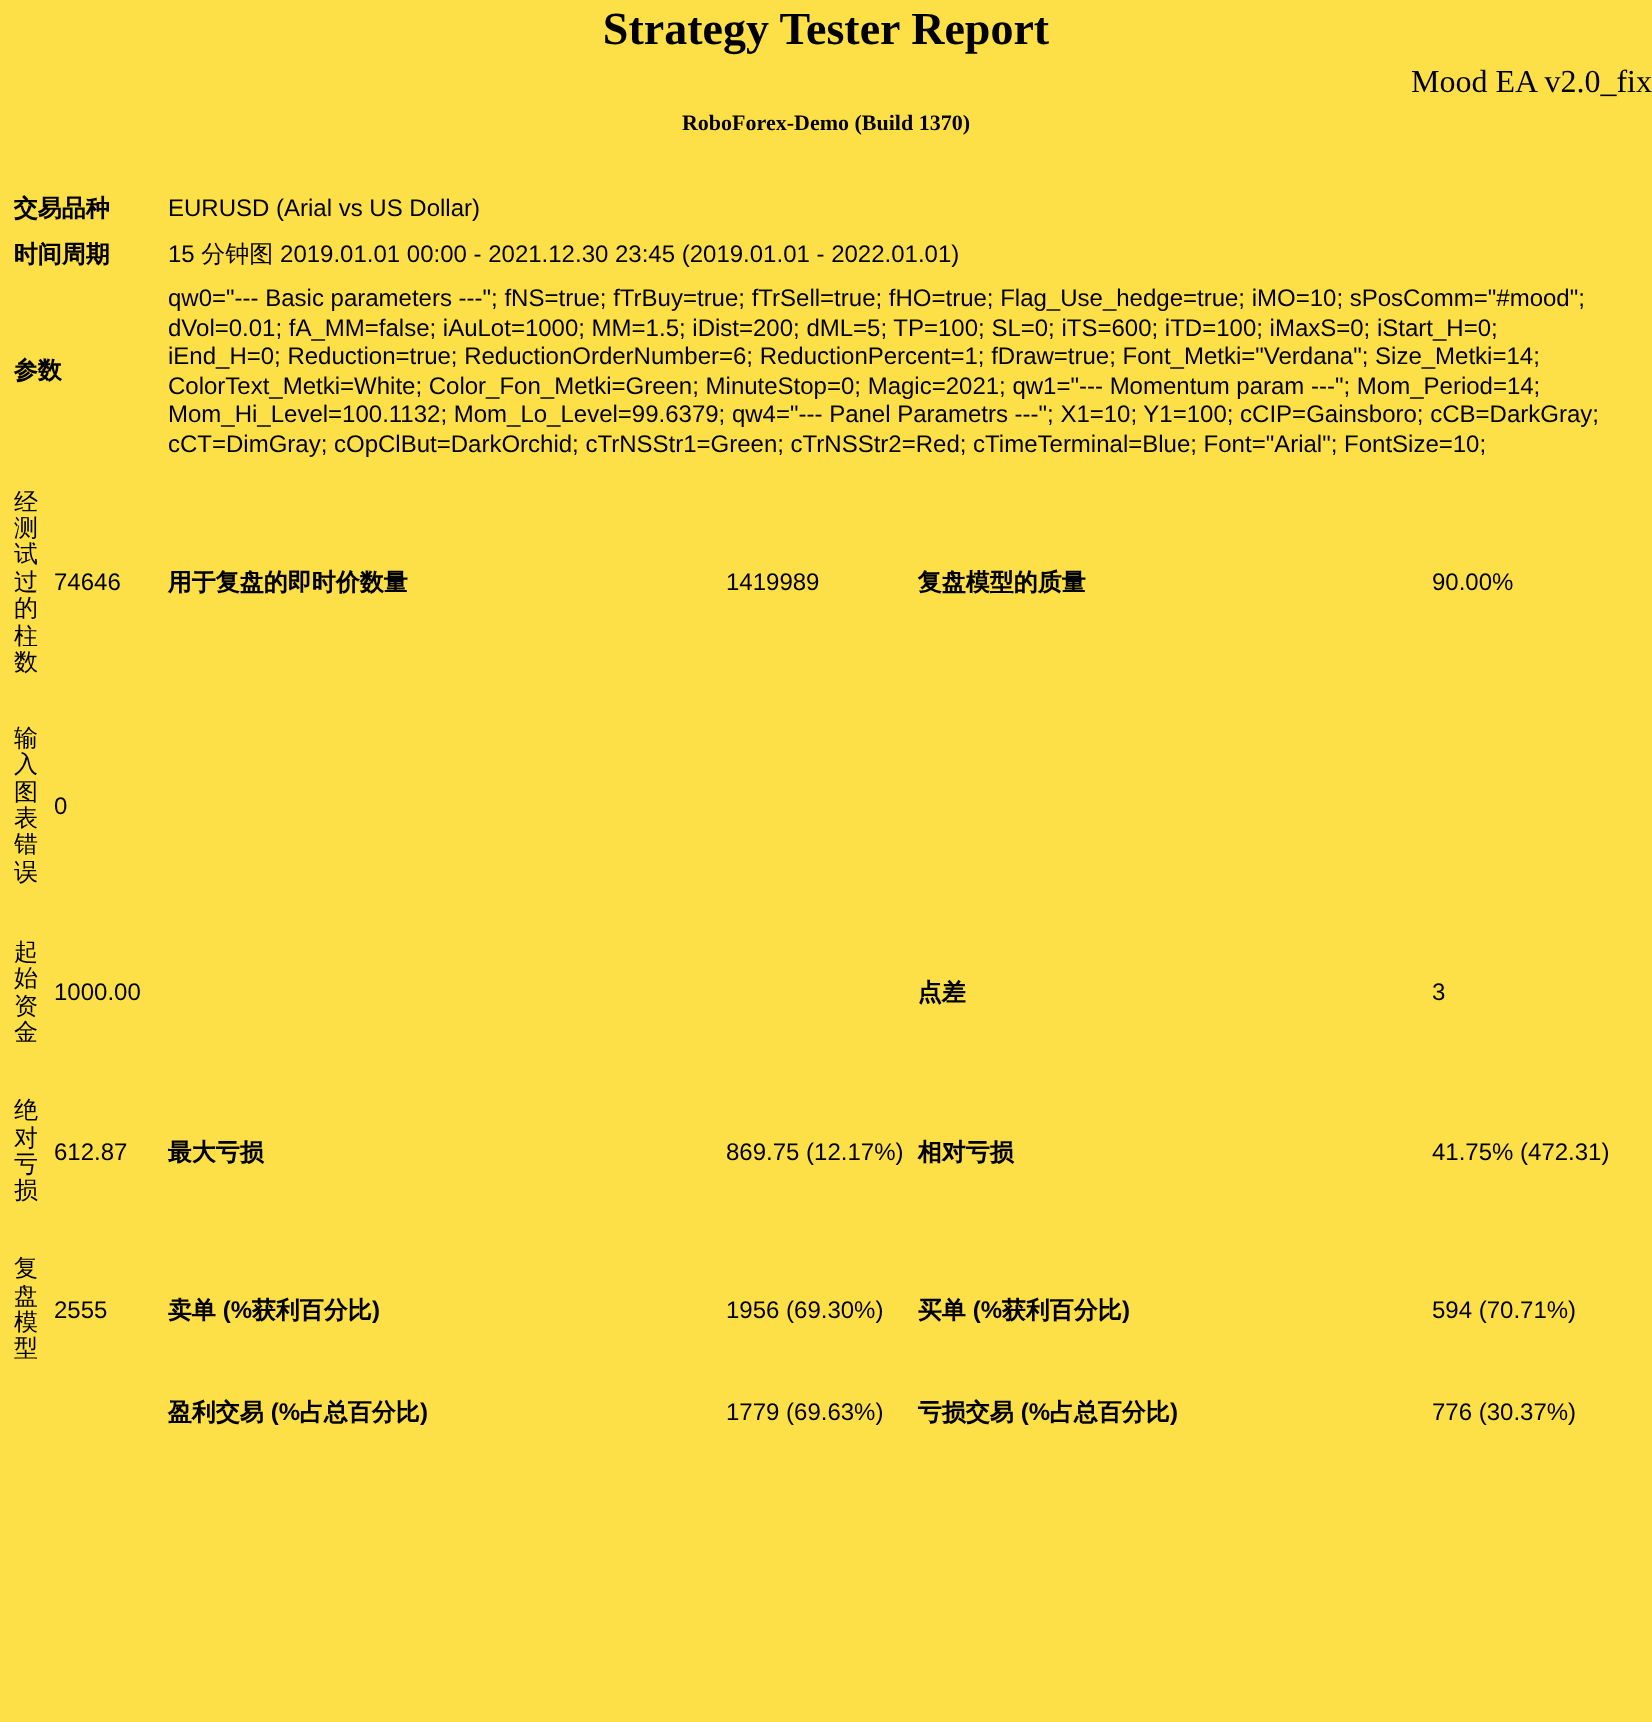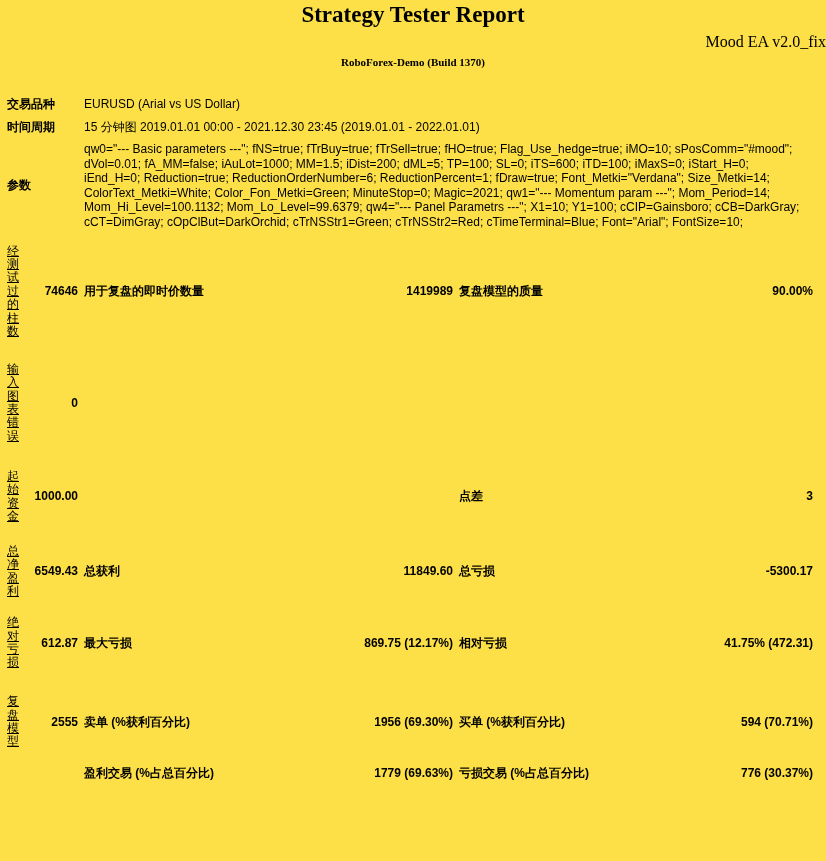--- a/index.html
+++ b/index.html
@@ -27,23 +27,22 @@
   }
   table.rpt td { padding:2px 3px; vertical-align:middle; overflow:hidden; }
   tr.info-row { height:23px; }
   tr.params-row { height:93px; }
   td.params { white-space:pre; vertical-align:top; padding-top:3px; }
   td.vlabel {
     word-break:break-all;
     line-height:13.4px;
     vertical-align:top;
     padding-top:3px;
-    text-decoration:underline;
   }
-  td.num { text-align:right; white-space:nowrap;font-weight:bold; }
+  td.num { white-space:nowrap; }
   td.lbl { white-space:nowrap;font-weight:bold; }
   tr.clipped td { vertical-align:top; padding-top:3px; }
 </style>
 </head>
 <body>
 
 <div class="page">
 
   <div class="title-block">
     <div class="title">Strategy Tester Report</div>
@@ -97,28 +96,20 @@
           <td class="num"></td>
         </tr>
         <tr style="height: 83px;">
           <td class="vlabel">起始资金</td>
           <td class="num">1000.00</td>
           <td class="lbl"></td>
           <td class="num"></td>
           <td class="lbl">点差</td>
           <td class="num">3</td>
         </tr>
-        <tr style="height: 67px;">
-          <td class="vlabel">总净盈利</td>
-          <td class="num">6549.43</td>
-          <td class="lbl">总获利</td>
-          <td class="num">11849.60</td>
-          <td class="lbl">总亏损</td>
-          <td class="num">-5300.17</td>
-        </tr>
         <tr style="height: 76px;">
           <td class="vlabel">绝对亏损</td>
           <td class="num">612.87</td>
           <td class="lbl">最大亏损</td>
           <td class="num">869.75 (12.17%)</td>
           <td class="lbl">相对亏损</td>
           <td class="num">41.75% (472.31)</td>
         </tr>
         <tr style="height: 82px;">
           <td class="vlabel">复盘模型</td>

